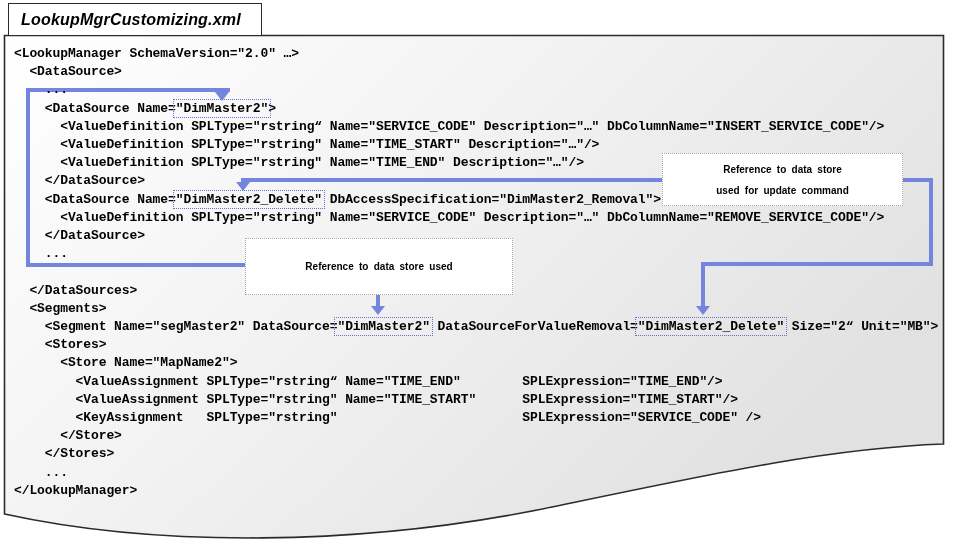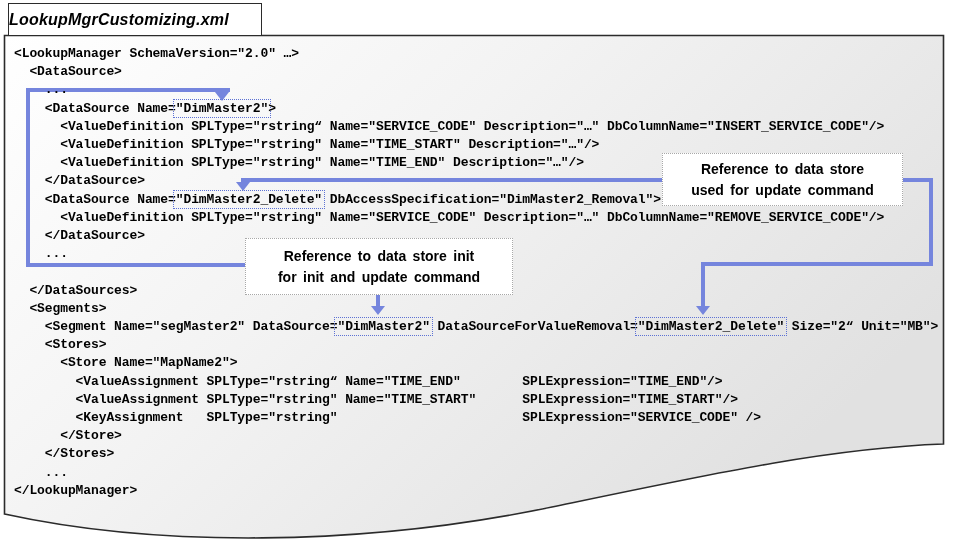--- a/index.html
+++ b/index.html
@@ -6,21 +6,21 @@
   .canvas{
     position:relative;width:954px;height:546px;overflow:hidden;
     background:#ffffff;
     font-family:"Liberation Sans", sans-serif;
   }
   .page-svg{position:absolute;left:0;top:0;z-index:0;}
   
   .tab{
     position:absolute;left:8px;top:3px;width:254px;height:33px;
     background:#ffffff;border:1.5px solid #2b2b2b;box-sizing:border-box;
-    z-index:4;display:flex;align-items:center;
+    z-index:4;display:flex;align-items:center;padding-left:12px;
   }
   .tab span{
     font-weight:bold;font-style:italic;font-size:16px;color:#000;
     letter-spacing:0.2px;
   }
   
   .code{
     position:absolute;left:14px;top:45px;z-index:2;margin:0;
     font-family:"Liberation Mono","DejaVu Sans Mono",monospace;
     font-weight:bold;font-size:13px;line-height:18.2px;
@@ -36,21 +36,21 @@
     position:absolute;width:0;height:0;z-index:1;
     border-left:7px solid transparent;border-right:7px solid transparent;
     border-top:9px solid var(--connector,#7585dd);
   }
   
   .callout{
     position:absolute;background:#ffffff;
     border:1px dotted var(--callout-border,#a8a8a8);
     box-sizing:border-box;z-index:3;
     display:flex;flex-direction:column;justify-content:center;align-items:center;
-    font-weight:bold;font-size:14px;line-height:21px;color:#000;
+    font-weight:bold;font-size:10px;line-height:21px;color:#000;
     word-spacing:2.5px;text-align:center;
   }
   .callout-delete{left:662px;top:153px;width:241px;height:53px;}
   .callout-init{left:245px;top:238px;width:268px;height:57px;}
   
   .init-left   {left:26px; top:88px;  width:4px;   height:179px;}
   .init-top    {left:26px; top:88px;  width:204px; height:4px;}
   .init-bottom {left:26px; top:263px; width:219px; height:4px;}
   .init-stem   {left:376px;top:295px; width:4px;   height:13px;}
   .arr-init-ds {left:215px;top:92px;}
@@ -96,17 +96,16 @@
   <div class="arrow-down arr-del-ds"></div>
   <div class="arrow-down arr-del-seg"></div>
 
   <pre class="code"><div><span>&lt;LookupManager SchemaVersion="2.0" …&gt;</span></div><div><span>  &lt;DataSource&gt;</span></div><div><span>    ...</span></div><div><span>    &lt;DataSource Name=</span><span class="token-box">"DimMaster2"</span><span>&gt;</span></div><div><span>      &lt;ValueDefinition SPLType="rstring“ Name="SERVICE_CODE" Description="…" DbColumnName="INSERT_SERVICE_CODE"/&gt;</span></div><div><span>      &lt;ValueDefinition SPLType="rstring" Name="TIME_START" Description="…"/&gt;</span></div><div><span>      &lt;ValueDefinition SPLType="rstring" Name="TIME_END" Description="…"/&gt;</span></div><div><span>    &lt;/DataSource&gt;</span></div><div><span>    &lt;DataSource Name=</span><span class="token-box">"DimMaster2_Delete"</span><span> DbAccessSpecification="DimMaster2_Removal"&gt;</span></div><div><span>      &lt;ValueDefinition SPLType="rstring" Name="SERVICE_CODE" Description="…" DbColumnName="REMOVE_SERVICE_CODE"/&gt;</span></div><div><span>    &lt;/DataSource&gt;</span></div><div><span>    ...</span></div><div><span> </span></div><div><span>  &lt;/DataSources&gt;</span></div><div><span>  &lt;Segments&gt;</span></div><div><span>    &lt;Segment Name="segMaster2" DataSource=</span><span class="token-box">"DimMaster2"</span><span> DataSourceForValueRemoval=</span><span class="token-box">"DimMaster2_Delete"</span><span> Size="2“ Unit="MB"&gt;</span></div><div><span>    &lt;Stores&gt;</span></div><div><span>      &lt;Store Name="MapName2"&gt;</span></div><div><span>        &lt;ValueAssignment SPLType="rstring“ Name="TIME_END"        SPLExpression="TIME_END"/&gt;</span></div><div><span>        &lt;ValueAssignment SPLType="rstring" Name="TIME_START"      SPLExpression="TIME_START"/&gt;</span></div><div><span>        &lt;KeyAssignment   SPLType="rstring"                        SPLExpression="SERVICE_CODE" /&gt;</span></div><div><span>      &lt;/Store&gt;</span></div><div><span>    &lt;/Stores&gt;</span></div><div><span>    ...</span></div><div><span>&lt;/LookupManager&gt;</span></div></pre>
 
   <div class="callout callout-delete">
     <span>Reference to data store</span>
     <span>used for update command</span>
   </div>
   <div class="callout callout-init">
-    <span>Reference to data store init</span>
-    <span>for init and update command</span>
+    <span>Reference to data store used</span>
   </div>
 
 </div>
 
 </body></html>

